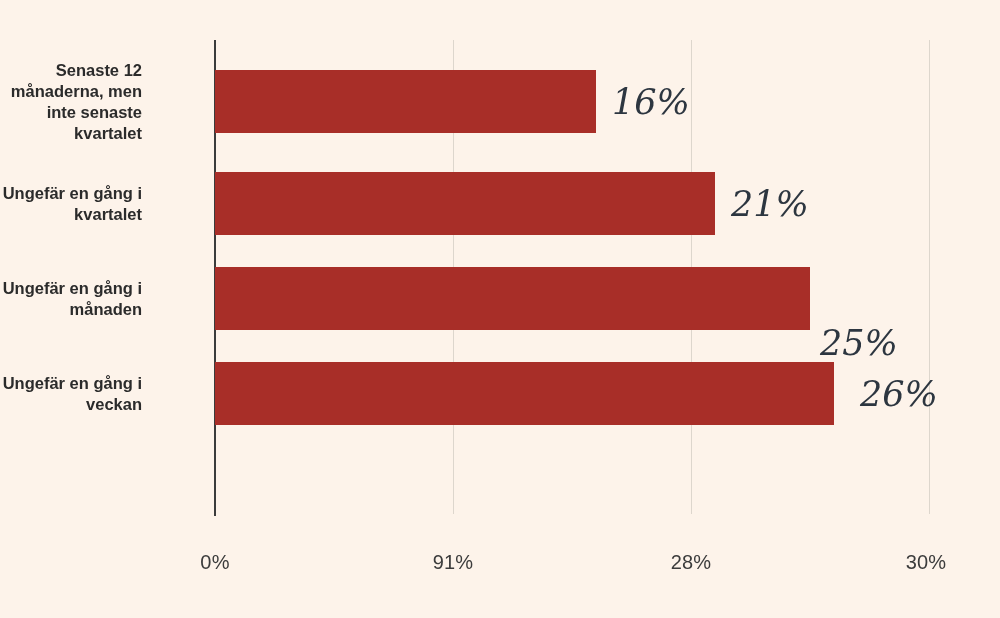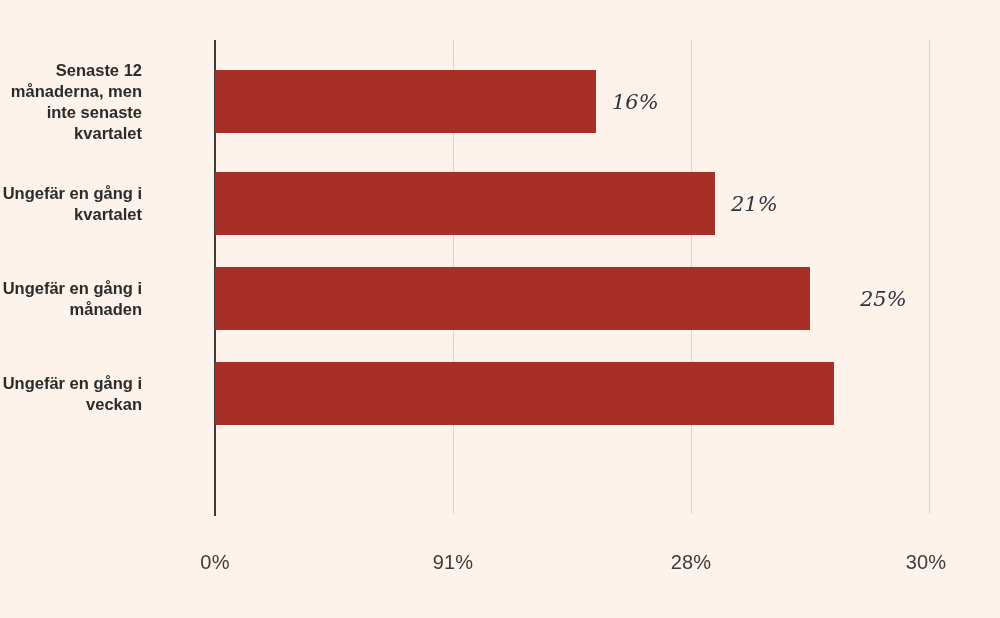--- a/index.html
+++ b/index.html
@@ -71,21 +71,21 @@
     height: 100%;
     background: #a82e28;
   }
 
   .bar-value {
     position: absolute;
     top: 50%;
     transform: translateY(-50%);
     font-family: "DejaVu Serif", "Liberation Serif", serif;
     font-style: italic;
-    font-size: 21px;
+    font-size: 35px;
     color: #2d3640;
     white-space: nowrap;
   }
 
   .cat-label {
     position: absolute;
     right: 794px; 
     top: 50%;
     transform: translateY(-50%);
     text-align: right;
@@ -126,24 +126,25 @@
       <div class="cat-label">Ungefär en gång i
 kvartalet</div>
       <div class="bar" style="width:500px;"></div>
       <div class="bar-value" style="left:731px;text-align:right;">21%</div>
     </div>
 
     <div class="bar-band" style="top:267px;height:63px;">
       <div class="cat-label">Ungefär en gång i
 månaden</div>
       <div class="bar" style="width:595px;"></div>
-      <div class="bar-value" style="left:860px;">25%</div>
+      <div class="bar-value" style="left:820px;margin-top:44px;">25%</div>
     </div>
 
     <div class="bar-band" style="top:362px;height:63px;">
       <div class="cat-label">Ungefär en gång i
 veckan</div>
       <div class="bar" style="width:619px;"></div>
+      <div class="bar-value" style="left:860px;">26%</div>
     </div>
 
 
   </div>
 </div>
 
 </body></html>

